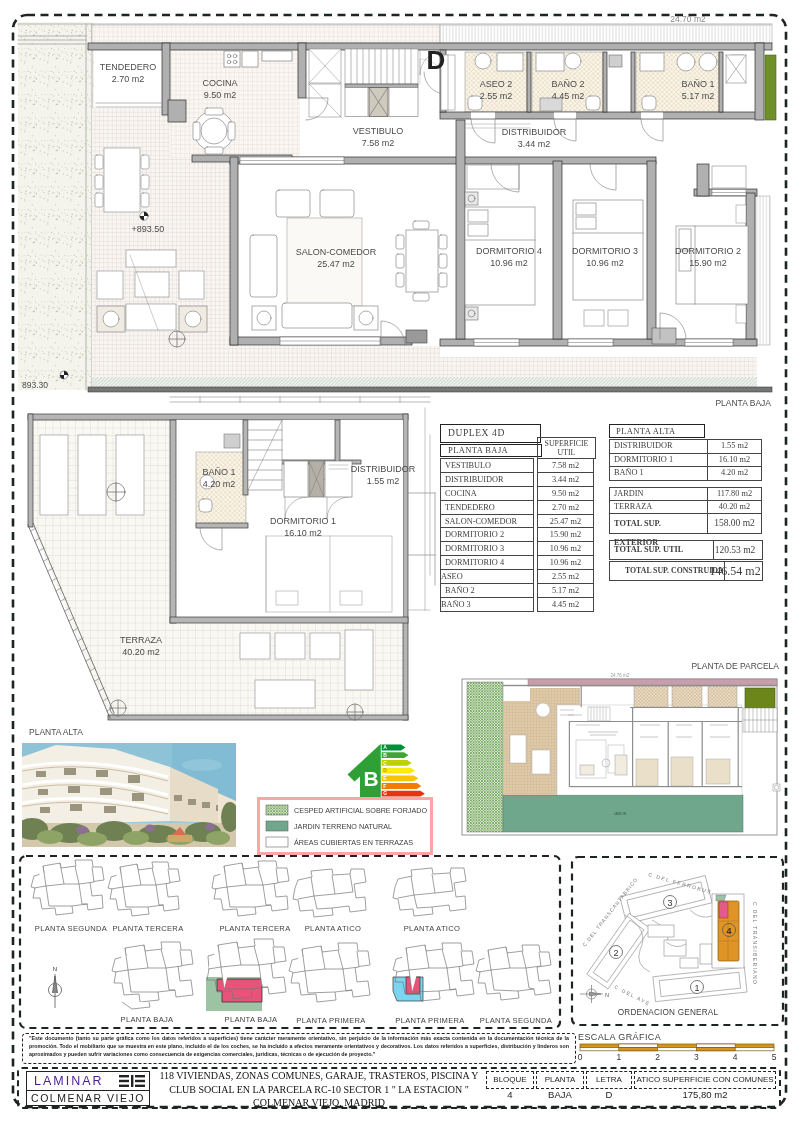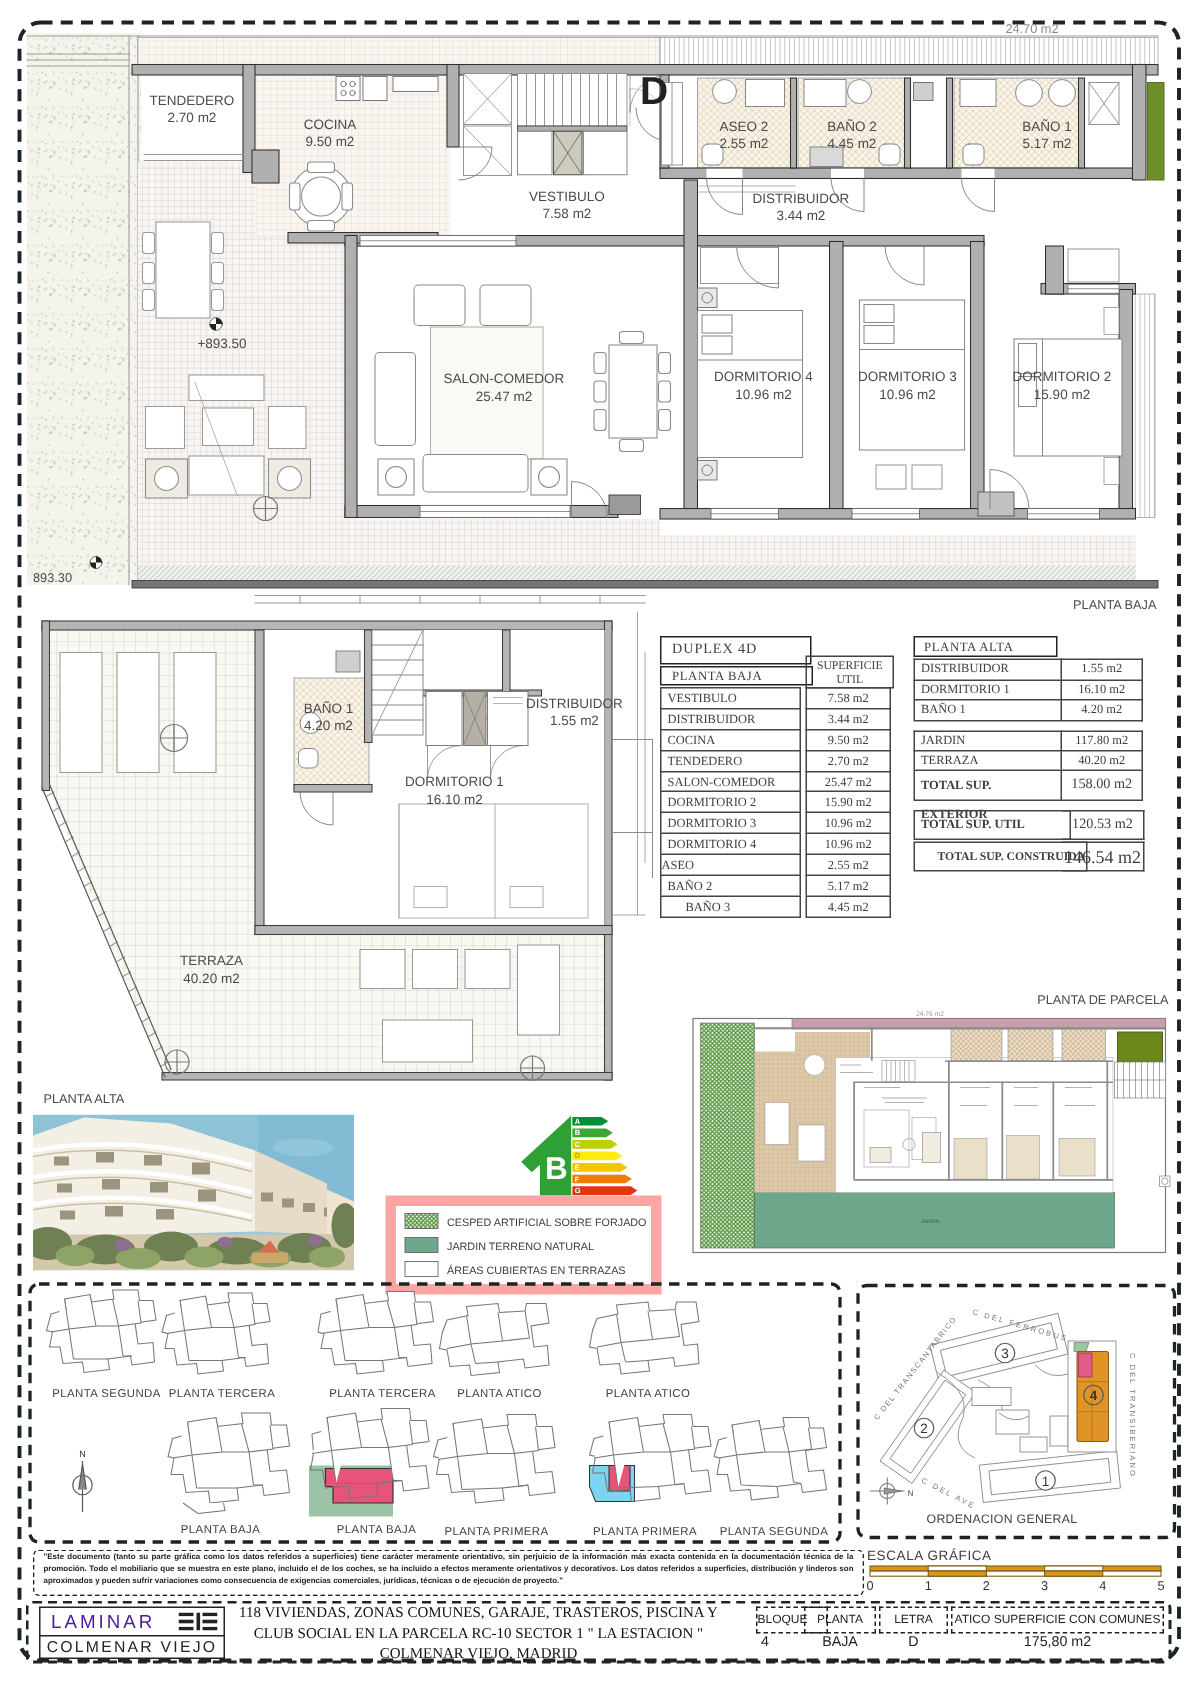--- a/index.html
+++ b/index.html
@@ -577,21 +577,21 @@
     <div style="border:0.8px solid #444;border-bottom:none;height:12.9px;font-size:8.3px;line-height:13px;padding-left:4px">VESTIBULO</div>
     <div style="border:0.8px solid #444;border-bottom:none;height:12.9px;font-size:8.3px;line-height:13px;padding-left:4px">DISTRIBUIDOR</div>
     <div style="border:0.8px solid #444;border-bottom:none;height:12.9px;font-size:8.3px;line-height:13px;padding-left:4px">COCINA</div>
     <div style="border:0.8px solid #444;border-bottom:none;height:12.9px;font-size:8.3px;line-height:13px;padding-left:4px">TENDEDERO</div>
     <div style="border:0.8px solid #444;border-bottom:none;height:12.9px;font-size:8.3px;line-height:13px;padding-left:4px">SALON-COMEDOR</div>
     <div style="border:0.8px solid #444;border-bottom:none;height:12.9px;font-size:8.3px;line-height:13px;padding-left:4px">DORMITORIO 2</div>
     <div style="border:0.8px solid #444;border-bottom:none;height:12.9px;font-size:8.3px;line-height:13px;padding-left:4px">DORMITORIO 3</div>
     <div style="border:0.8px solid #444;border-bottom:none;height:12.9px;font-size:8.3px;line-height:13px;padding-left:4px">DORMITORIO 4</div>
     <div style="border:0.8px solid #444;border-bottom:none;height:12.9px;font-size:8.3px;line-height:13px;padding-left:0">ASEO</div>
     <div style="border:0.8px solid #444;border-bottom:none;height:12.9px;font-size:8.3px;line-height:13px;padding-left:4px">BAÑO 2</div>
-    <div style="border:0.8px solid #444;height:12.9px;font-size:8.3px;line-height:13px;padding-left:16px">BAÑO 3</div>
+    <div style="border:0.8px solid #444;height:12.9px;font-size:8.3px;line-height:13px;padding-left:0">BAÑO 3</div>
   </div>
 
   <div class="abs" style="left:537px;top:458px;width:57px;text-align:center">
     <div style="border:0.8px solid #444;border-bottom:none;height:12.9px;font-size:8.3px;line-height:13px">7.58 m2</div>
     <div style="border:0.8px solid #444;border-bottom:none;height:12.9px;font-size:8.3px;line-height:13px">3.44 m2</div>
     <div style="border:0.8px solid #444;border-bottom:none;height:12.9px;font-size:8.3px;line-height:13px">9.50 m2</div>
     <div style="border:0.8px solid #444;border-bottom:none;height:12.9px;font-size:8.3px;line-height:13px">2.70 m2</div>
     <div style="border:0.8px solid #444;border-bottom:none;height:12.9px;font-size:8.3px;line-height:13px">25.47 m2</div>
     <div style="border:0.8px solid #444;border-bottom:none;height:12.9px;font-size:8.3px;line-height:13px">15.90 m2</div>
     <div style="border:0.8px solid #444;border-bottom:none;height:12.9px;font-size:8.3px;line-height:13px">10.96 m2</div>
@@ -817,21 +817,21 @@
       <text x="39.2" y="52.7">F</text>
 <path d="M37.6 55.8 L76.4 55.8 L80.9 58.7 L76.4 61.6 L37.6 61.6 Z" fill="#e63312"></path>
       <text x="39.2" y="60.4">G</text>
 </g>
 
 <path d="M36.8 8.8 L3.5 39.5 L10.5 46.5 L16 41.5 L16 62.5 L36.8 62.5 Z" fill="#2ea036"></path>
 <text x="27" y="51" font-size="21" font-weight="bold" fill="#ffffff" text-anchor="middle">B</text>
 <path d="M4 63.2 H37" stroke="#9a9a9a" stroke-width="0.8"></path>
 </svg>
 
-<div id="legend" class="abs" style="left:257px;top:797px;width:170px;height:52px;border:7px solid #fca5a5;background:#fff">
+<div id="legend" class="abs" style="left:257px;top:797px;width:170px;height:52px;border:3px solid #fca5a5;background:#fff">
 <svg width="170" height="52" viewBox="0 0 170 52">
 
 <rect x="6" y="5" width="22" height="10" fill="url(#ghatch)" stroke="#666" stroke-width="0.6"></rect>
 
 <rect x="6" y="21" width="22" height="10" fill="#6fa78c" stroke="#666" stroke-width="0.6"></rect>
 
 <rect x="6" y="37" width="22" height="10" fill="#ffffff" stroke="#666" stroke-width="0.6"></rect>
 <g font-size="7.2" fill="#3c3c3c">
 <text x="34" y="13">CESPED ARTIFICIAL SOBRE FORJADO</text>
 <text x="34" y="29">JARDIN TERRENO NATURAL</text>
@@ -1044,21 +1044,21 @@
           <rect x="16" y="4.8" width="10" height="2.4"></rect>
           <rect x="16" y="9.6" width="10" height="2.4"></rect>
       </g>
     </svg>
   </div>
 
   <div class="abs" style="left:26px;top:30px;width:122px;height:14px;border:1.4px solid #222;background:#fff;font-size:10.5px;letter-spacing:1.5px;color:#222;text-align:center;line-height:14px">COLMENAR VIEJO</div>
 
   <div class="abs" style="left:158px;top:9px;width:322px;height:38px;font-family:'Liberation Serif',serif;font-weight:normal;font-size:10px;line-height:1.35;color:#111;text-align:center">118 VIVIENDAS, ZONAS COMUNES, GARAJE, TRASTEROS, PISCINA Y<br>CLUB SOCIAL EN LA PARCELA RC-10 SECTOR 1 " LA ESTACION "<br>COLMENAR VIEJO, MADRID</div>
 
-  <div class="abs" style="left:504px;top:11px;width:46px;height:16px;border:1.6px dashed #222;font-size:8px;text-align:left;line-height:16px;color:#222">BLOQUE</div>
+  <div class="abs" style="left:486px;top:11px;width:46px;height:16px;border:1.6px dashed #222;font-size:8px;text-align:center;line-height:16px;color:#222">BLOQUE</div>
   <div class="abs" style="left:536px;top:11px;width:46px;height:16px;border:1.6px dashed #222;font-size:8px;text-align:center;line-height:16px;color:#222">PLANTA</div>
   <div class="abs" style="left:586px;top:11px;width:44px;height:16px;border:1.6px dashed #222;font-size:8px;text-align:center;line-height:16px;color:#222">LETRA</div>
   <div class="abs" style="left:634px;top:11px;width:140px;height:16px;border:1.6px dashed #222;font-size:8px;text-align:center;line-height:16px;color:#222">ATICO SUPERFICIE CON COMUNES</div>
   <div class="abs" style="left:486px;top:29px;width:48px;font-size:9.5px;text-align:center;color:#222">4</div>
   <div class="abs" style="left:536px;top:29px;width:48px;font-size:9.5px;text-align:center;color:#222">BAJA</div>
   <div class="abs" style="left:586px;top:29px;width:46px;font-size:9.5px;text-align:center;color:#222">D</div>
   <div class="abs" style="left:634px;top:29px;width:142px;font-size:9.5px;text-align:center;color:#222">175,80 m2</div>
 </div>
 
 </body></html>

